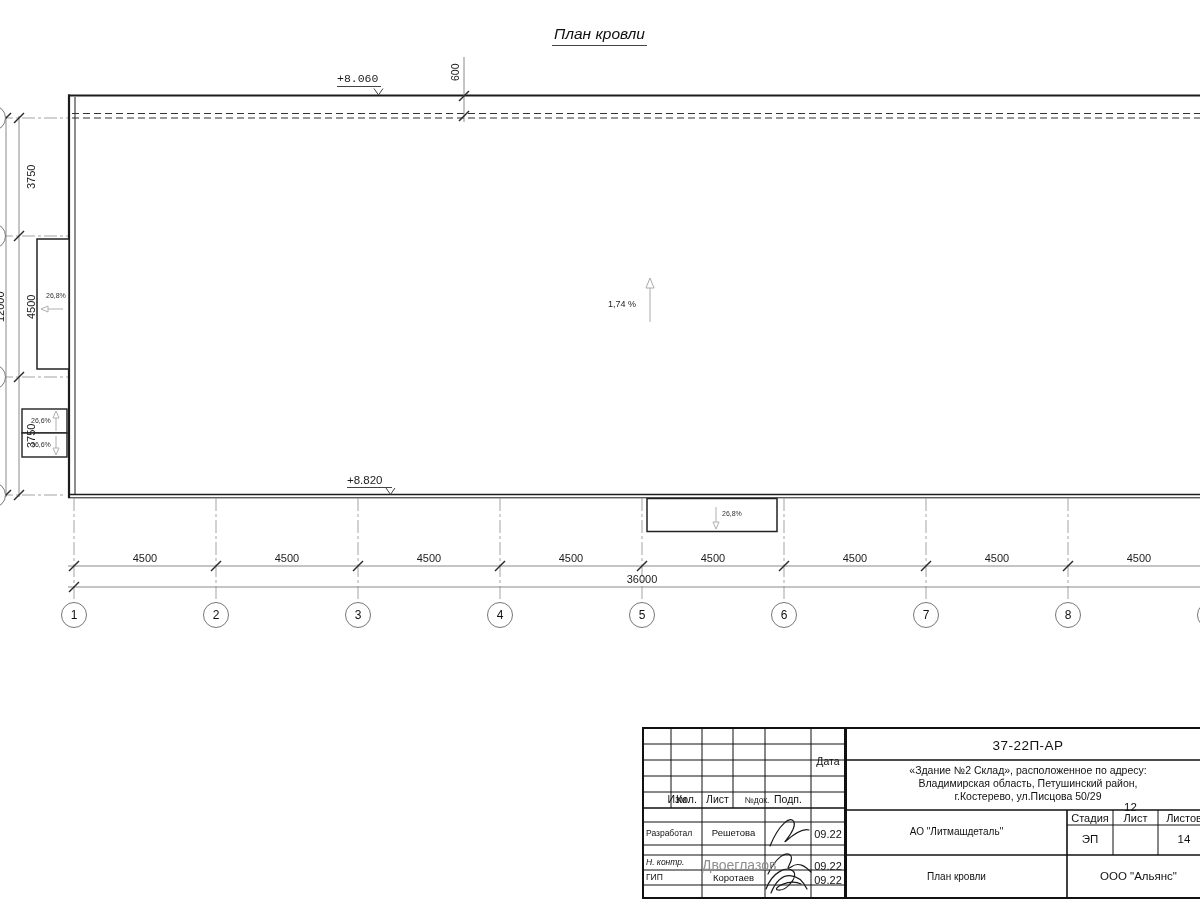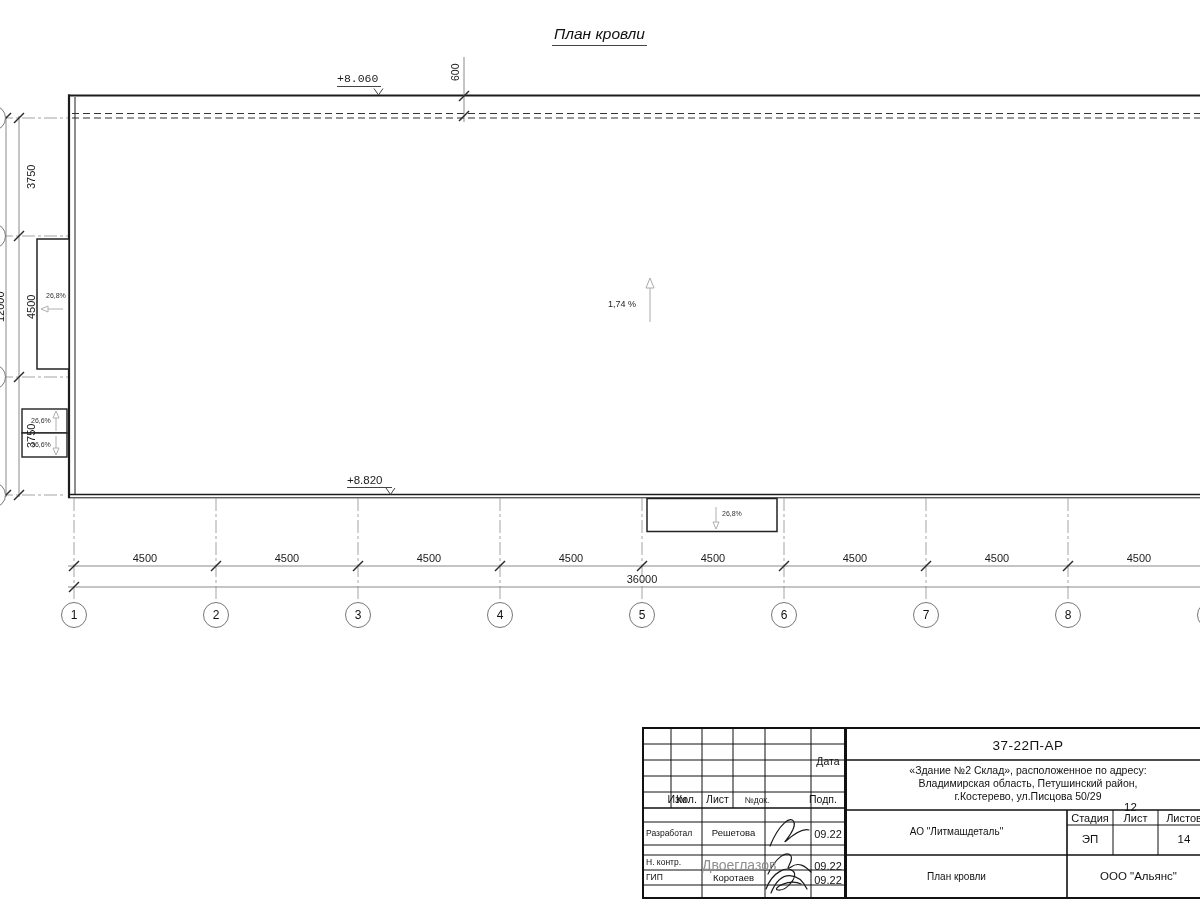--- a/index.html
+++ b/index.html
@@ -223,28 +223,28 @@
   <div class="lbl bubble-num ctr" style="left:488px;top:608px;width:24px;">4</div>
   <div class="lbl bubble-num ctr" style="left:630px;top:608px;width:24px;">5</div>
   <div class="lbl bubble-num ctr" style="left:772px;top:608px;width:24px;">6</div>
   <div class="lbl bubble-num ctr" style="left:914px;top:608px;width:24px;">7</div>
   <div class="lbl bubble-num ctr" style="left:1056px;top:608px;width:24px;">8</div>
 
   <div class="lbl tb tb-head ctr" style="left:643px;top:793px;width:47px;text-align:right;">Изм.</div>
   <div class="lbl tb tb-head ctr" style="left:671px;top:793px;width:31px;">Кол.</div>
   <div class="lbl tb tb-head ctr" style="left:702px;top:793px;width:31px;">Лист</div>
   <div class="lbl tb tb-head-sm ctr" style="left:733px;top:795px;width:48px;">№док.</div>
-  <div class="lbl tb tb-head ctr" style="left:800px;top:793px;width:46px;">Подп.</div>
+  <div class="lbl tb tb-head ctr" style="left:765px;top:793px;width:46px;">Подп.</div>
   <div class="lbl tb tb-head ctr" style="left:811px;top:755px;width:34px;">Дата</div>
 
   <div class="lbl tb tb-role" style="left:646px;top:828px;width:72px;">Разработал</div>
   <div class="lbl tb tb-name ctr" style="left:702px;top:827px;width:63px;">Решетова</div>
   <div class="lbl tb tb-date ctr" style="left:811px;top:828px;width:34px;">09.22</div>
 
-  <div class="lbl tb tb-role" style="left:646px;top:857px;width:56px;">Н. контр.</div>
+  <div class="lbl tb tb-role" style="left:646px;top:857px;width:56px;font-style:italic;">Н. контр.</div>
   <div class="lbl tb tb-name-gray ctr" style="left:702px;top:857px;width:63px;">Двоеглазов</div>
   <div class="lbl tb tb-date ctr" style="left:811px;top:860px;width:34px;">09.22</div>
 
   <div class="lbl tb tb-role" style="left:646px;top:872px;width:56px;">ГИП</div>
   <div class="lbl tb tb-name ctr" style="left:702px;top:872px;width:63px;">Коротаев</div>
   <div class="lbl tb tb-date ctr" style="left:811px;top:874px;width:34px;">09.22</div>
 
   <div class="lbl tb tb-doc ctr" style="left:846px;top:738px;width:364px;">37-22П-АР</div>
 
   <div class="lbl tb tb-addr ctr" style="left:846px;top:764px;width:364px;">

